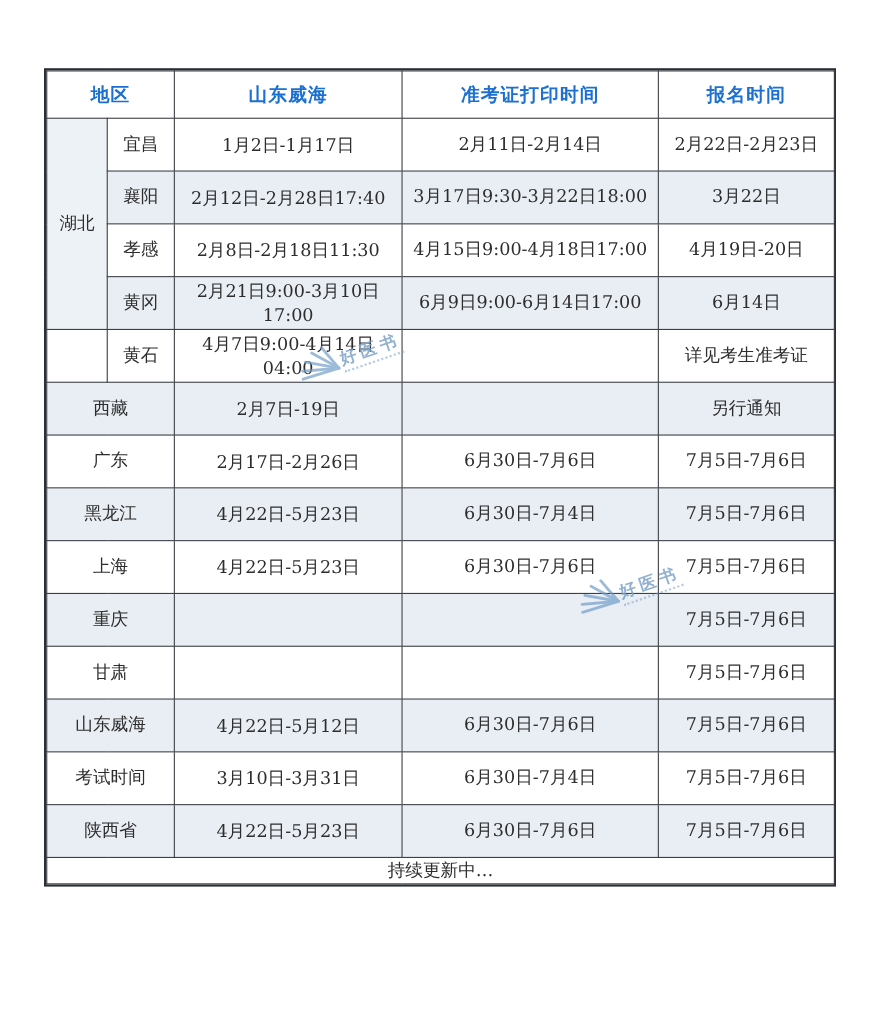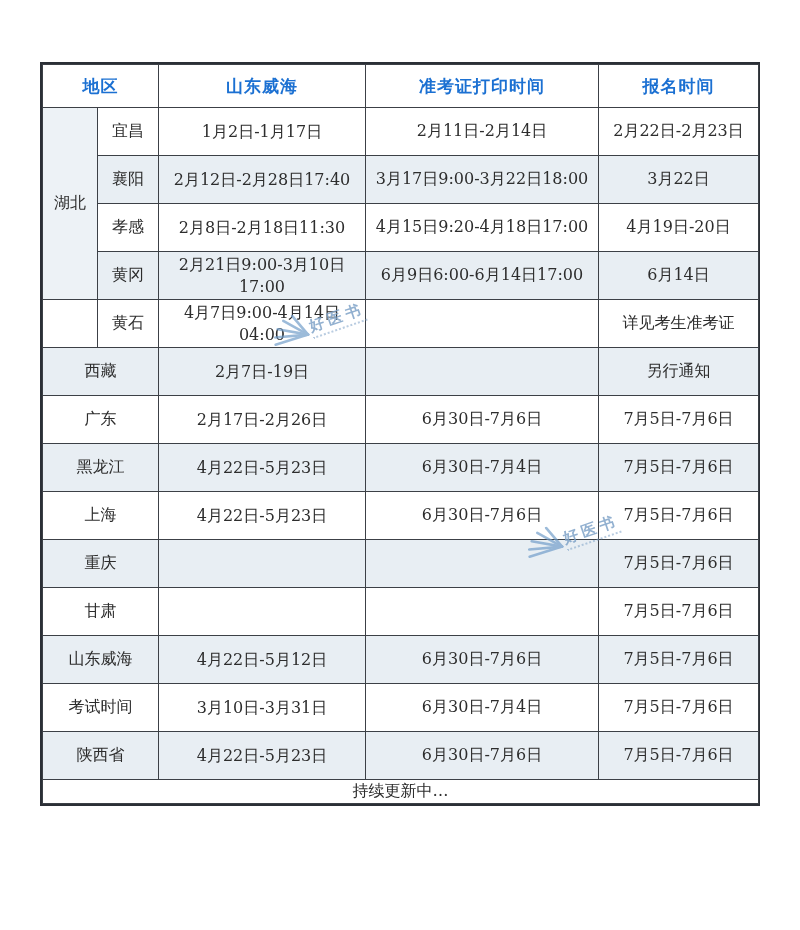--- a/index.html
+++ b/index.html
@@ -78,34 +78,34 @@
       <tr>
         <td rowspan="4" class="province-cell">湖北</td>
         <td>宜昌</td>
         <td class="cell-reg">1月2日-1月17日</td>
         <td>2月11日-2月14日</td>
         <td>2月22日-2月23日</td>
       </tr>
       <tr>
         <td>襄阳</td>
         <td class="cell-reg">2月12日-2月28日17:40</td>
-        <td>3月17日9:00-3月22日18:00</td>
+        <td>3月17日9:30-3月22日18:00</td>
         <td>3月22日</td>
       </tr>
       <tr>
         <td>孝感</td>
         <td class="cell-reg">2月8日-2月18日11:30</td>
-        <td>4月15日9:20-4月18日17:00</td>
+        <td>4月15日9:00-4月18日17:00</td>
         <td>4月19日-20日</td>
       </tr>
       <tr>
         <td>黄冈</td>
         <td class="cell-reg">2月21日9:00-3月10日
 17:00</td>
-        <td>6月9日6:00-6月14日17:00</td>
+        <td>6月9日9:00-6月14日17:00</td>
         <td>6月14日</td>
       </tr>
       <tr>
         <td></td>
         <td>黄石</td>
         <td class="cell-reg">4月7日9:00-4月14日
 04:00</td>
         <td></td>
         <td>详见考生准考证</td>
       </tr>

